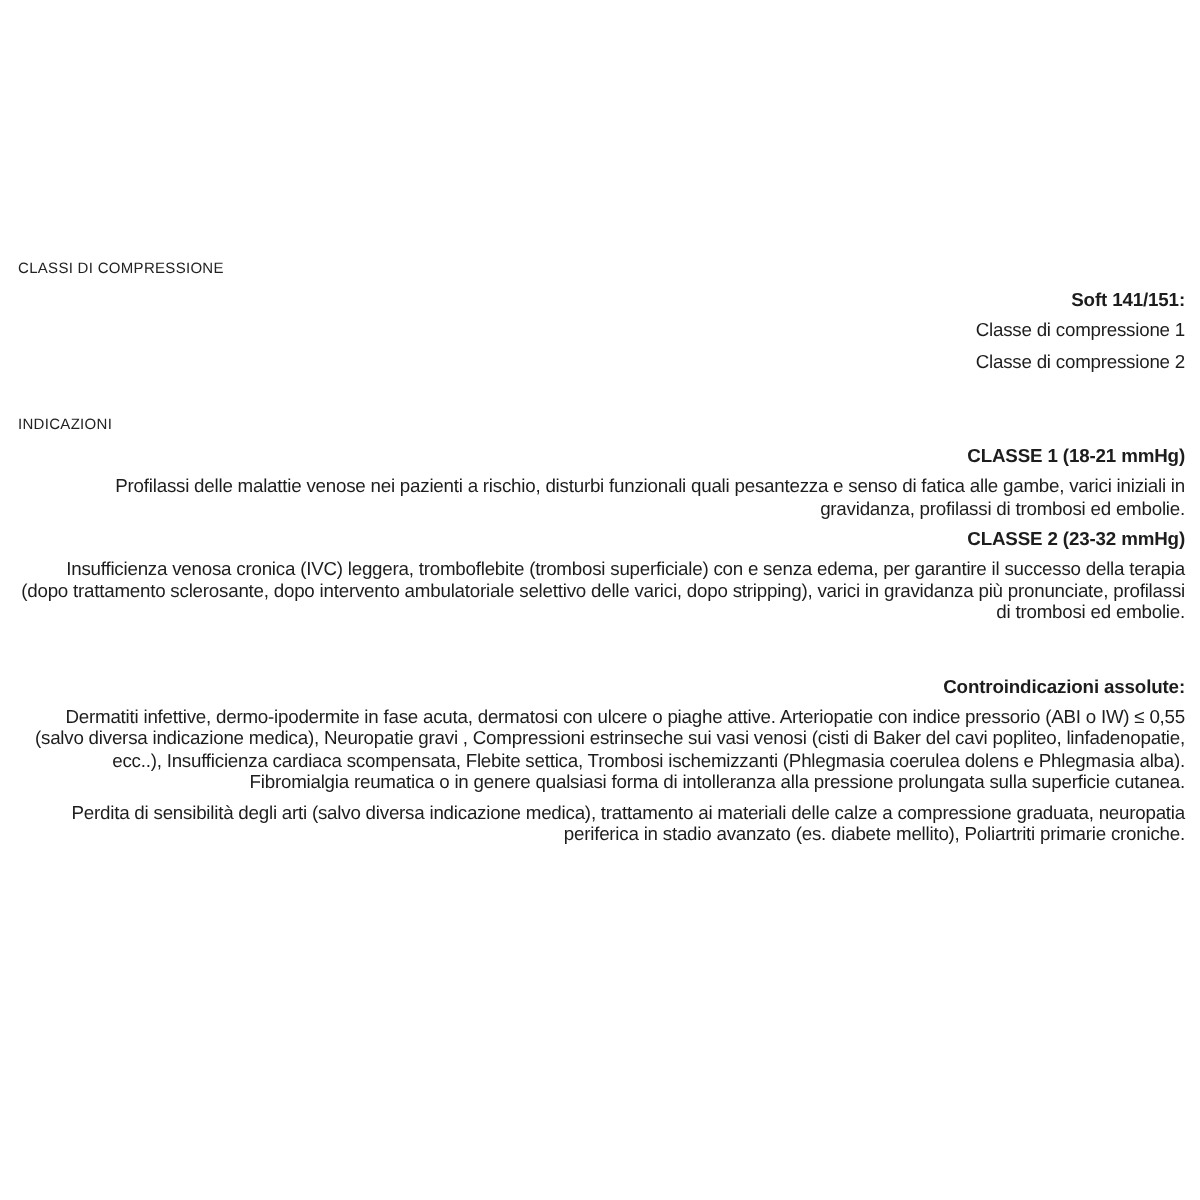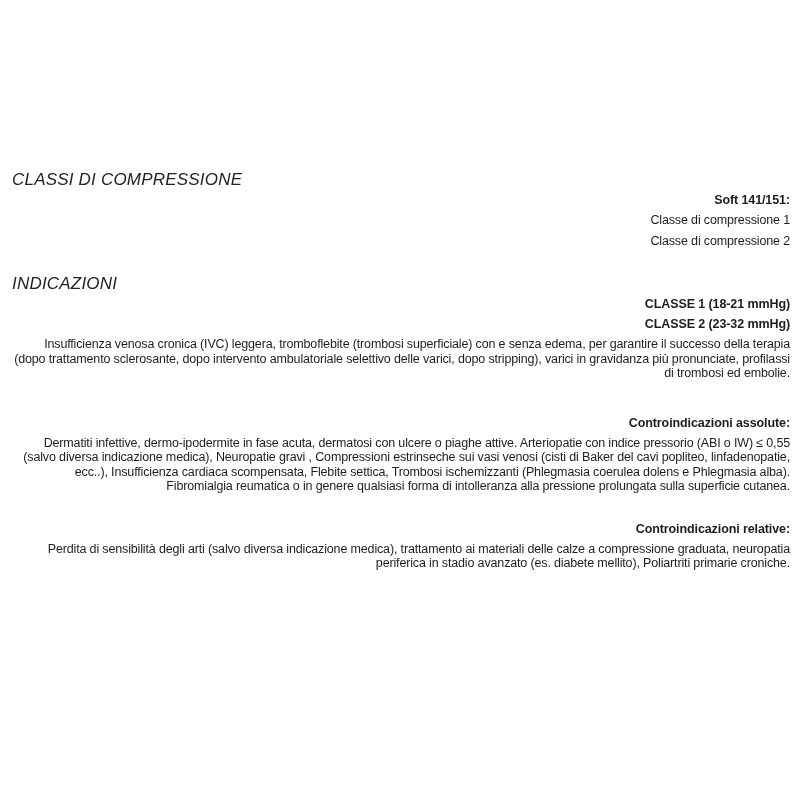--- a/index.html
+++ b/index.html
@@ -15,23 +15,22 @@
     top: 0;
     left: 12px;
     width: 778px;
     padding-top: 173px;
     font-family: "Liberation Sans", "DejaVu Sans", sans-serif;
     color: #1d1d1d;
   }
   .section + .section { padding-top: 29px; }
   .sec-heading {
     margin: 0;
-    font-size: 17px;
+    font-size: 10px;
     line-height: 14px;
-    font-style: italic;
     font-weight: 400;
     letter-spacing: 0.2px;
     color: #222222;
   }
   .subhead {
     margin: 6px 0 0;
     font-size: 12.5px;
     line-height: 14px;
     font-weight: 700;
     letter-spacing: -0.1px;
@@ -54,24 +53,24 @@
   <section class="section">
     <h2 class="sec-heading">CLASSI DI COMPRESSIONE</h2>
     <p class="subhead">Soft 141/151:</p>
     <p class="body">Classe di compressione 1</p>
     <p class="body">Classe di compressione 2</p>
   </section>
 
   <section class="section">
     <h2 class="sec-heading">INDICAZIONI</h2>
     <p class="subhead">CLASSE 1 (18-21 mmHg)</p>
+    <p class="body">Profilassi delle malattie venose nei pazienti a rischio, disturbi funzionali quali pesantezza e senso di fatica alle gambe, varici iniziali in gravidanza, profilassi di trombosi ed embolie.</p>
     <p class="subhead">CLASSE 2 (23-32 mmHg)</p>
     <p class="body">Insufficienza venosa cronica (IVC) leggera, tromboflebite (trombosi superficiale) con e senza edema, per garantire il successo della terapia (dopo trattamento sclerosante, dopo intervento ambulatoriale selettivo delle varici, dopo stripping), varici in gravidanza più pronunciate, profilassi di trombosi ed embolie.</p>
   </section>
 
   <section class="section">
     <p class="subhead">Controindicazioni assolute:</p>
     <p class="body">Dermatiti infettive, dermo-ipodermite in fase acuta, dermatosi con ulcere o piaghe attive. Arteriopatie con indice pressorio (ABI o IW) ≤ 0,55 (salvo diversa indicazione medica), Neuropatie gravi , Compressioni estrinseche sui vasi venosi (cisti di Baker del cavi popliteo, linfadenopatie, ecc..), Insufficienza cardiaca scompensata, Flebite settica, Trombosi ischemizzanti (Phlegmasia coerulea dolens e Phlegmasia alba). Fibromialgia reumatica o in genere qualsiasi forma di intolleranza alla pressione prolungata sulla superficie cutanea.</p>
-    <p class="subhead gap">Controindicazioni relative:</p>
     <p class="body">Perdita di sensibilità degli arti (salvo diversa indicazione medica), trattamento ai materiali delle calze a compressione graduata, neuropatia periferica in stadio avanzato (es. diabete mellito), Poliartriti primarie croniche.</p>
   </section>
 
 </main>
 
 </body></html>

